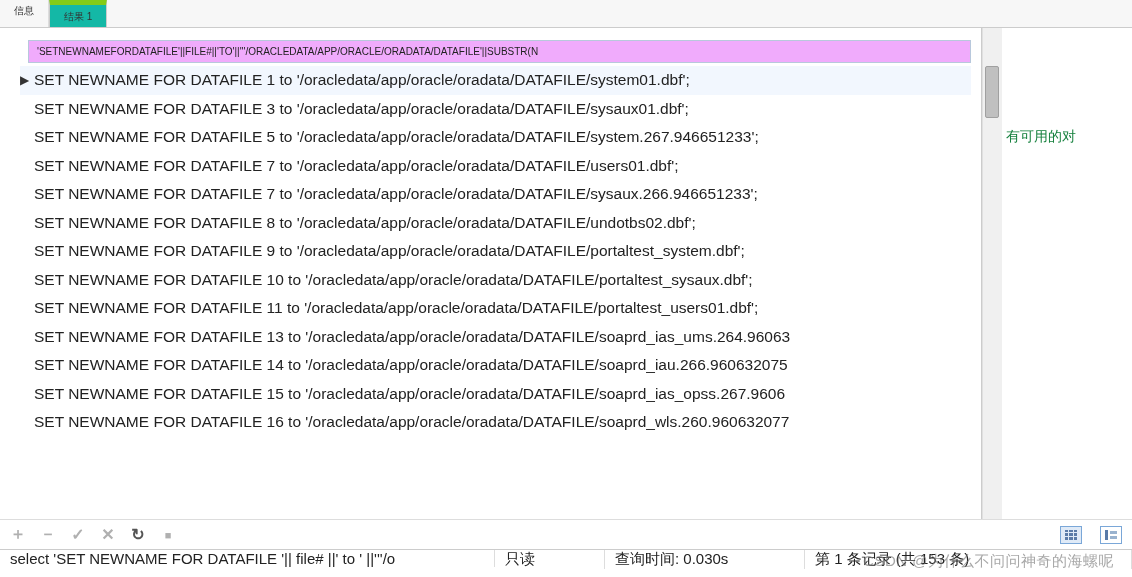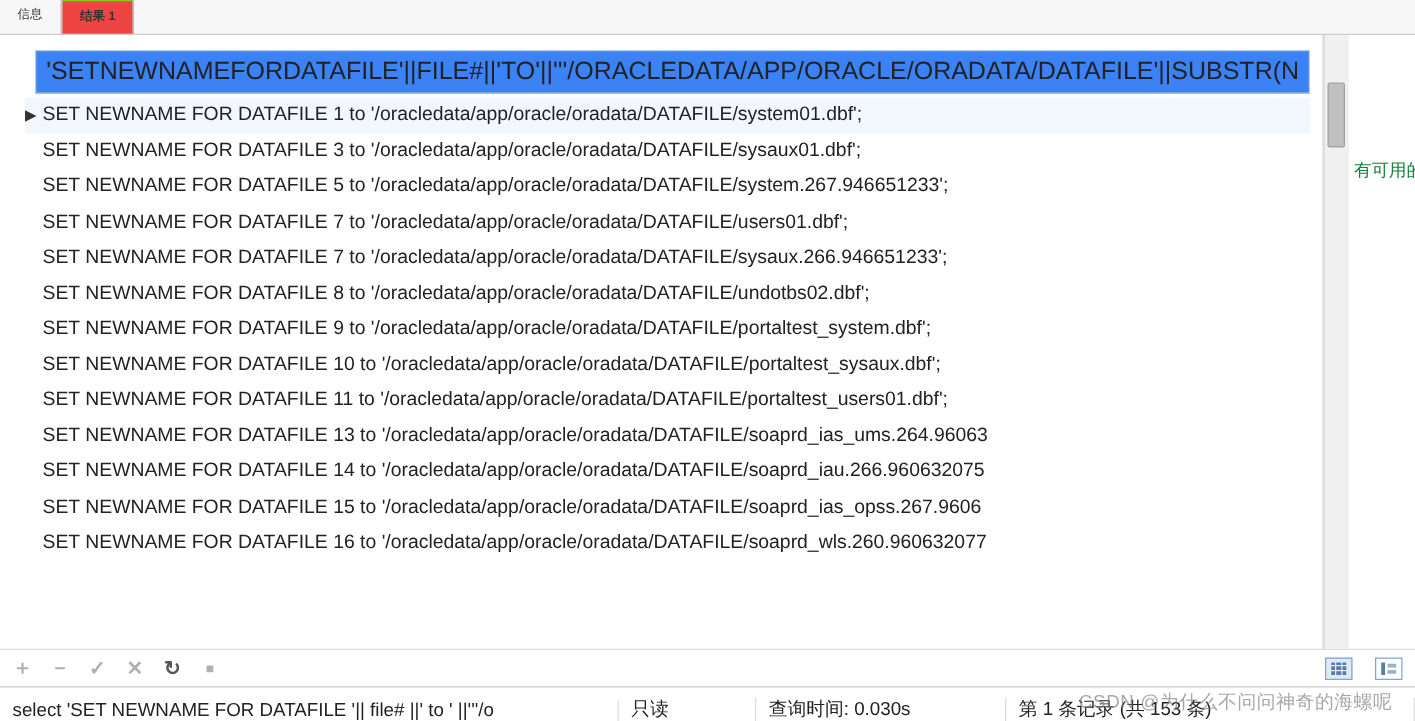--- a/index.html
+++ b/index.html
@@ -1,40 +1,40 @@
 <!DOCTYPE html>
 <html><head>
 <meta charset="utf-8">
 <style>
   * { box-sizing: border-box; margin: 0; padding: 0; }
   html, body { width: 1132px; height: 577px; font-family: "Segoe UI", Tahoma, sans-serif; font-size: 15px; color: #222; background: #fff; overflow: hidden; }
   .tabs { display: flex; border-bottom: 1px solid #ccc; height: 28px; background: #f7f7f7; }
   .tab { padding: 4px 14px 0 14px; font-size: 10px; color: #333; border-right: 1px solid #ddd; cursor: pointer; }
-  .tab.active { background: #ef4444; border-top: 2px solid #84cc16; border-left: 1px solid #ccc; border-right: 1px solid #ccc; margin-bottom: -1px; position: relative; top: -1px; padding-top: 5px; font-weight: bold; }
+  .tab.active { background: #14b8a6; border-top: 6px solid #84cc16; border-left: 1px solid #ccc; border-right: 1px solid #ccc; margin-bottom: -1px; position: relative; top: -1px; padding-top: 5px; }
   .main { display: flex; height: calc(577px - 28px - 30px - 28px); }
   .grid-wrap { flex: 0 0 982px; border-right: 1px solid #ccc; padding: 12px 0 0 6px; position: relative; }
-  .col-header { background: #3b82f6; border: 1px solid #b8c8dc; padding: 5px 8px; margin: 0 10px 3px 22px; font-size: 20px; white-space: nowrap; overflow: hidden; }
+  .col-header { background: #f0abfc; border: 1px solid #b8c8dc; padding: 5px 8px; margin: 0 10px 3px 22px; font-size: 10px; white-space: nowrap; overflow: hidden; }
   .rows { margin-left: 14px; margin-right: 10px; overflow: hidden; }
   .row { display: flex; align-items: center; height: 28.5px; white-space: nowrap; overflow: hidden; font-size: 15.5px; }
   .row .marker { width: 10px; font-size: 12px; color: #333; }
   .row .cell { padding: 0 4px; overflow: hidden; }
   .row.current { background: #f2f7fe; }
   .scroll-area { width: 20px; background: #f0f0f0; position: relative; border-left: 1px solid #e0e0e0; }
   .thumb { position: absolute; left: 2px; top: 38px; width: 14px; height: 52px; background: #c0c0c0; border: 1px solid #a0a0a0; border-radius: 2px; }
   .side { flex: 1; padding: 100px 0 0 4px; color: #15803d; font-size: 14px; overflow: hidden; white-space: nowrap; }
   .toolbar { height: 30px; display: flex; align-items: center; gap: 14px; padding: 0 10px; border-top: 1px solid #ddd; }
   .toolbar .ico { width: 16px; height: 16px; display: inline-flex; align-items: center; justify-content: center; color: #b0b0b0; font-size: 16px; font-weight: bold; }
   .toolbar .sep { flex: 1; }
   .view-btn { width: 22px; height: 18px; border: 1px solid #7aa7d8; display: inline-flex; align-items: center; justify-content: center; margin-left: 4px; }
   .view-btn.active { background: #dfeaf7; }
   .gridicon { width: 12px; height: 10px; display: grid; grid-template-columns: 1fr 1fr 1fr; grid-template-rows: 1fr 1fr 1fr; gap: 1px; }
   .gridicon span { background: #5a7ba8; }
   .formicon { width: 12px; height: 10px; border-left: 3px solid #5a7ba8; }
   .formicon::before, .formicon::after { content: ""; display: block; height: 3px; margin: 1px 0 2px 2px; background: #9ab3cf; }
-  .statusbar { height: 28px; display: flex; align-items: flex-end; border-top: 1px solid #ccc; font-size: 15px; }
+  .statusbar { height: 28px; display: flex; align-items: flex-start; border-top: 1px solid #ccc; font-size: 15px; }
   .sb-seg { padding: 0 10px; border-right: 1px solid #ddd; white-space: nowrap; overflow: hidden; }
   .sb-sql { flex: 0 0 495px; }
   .sb-ro { flex: 0 0 110px; font-family: Liberation Serif, serif; }
   .sb-time { flex: 0 0 200px; }
   .sb-rec { flex: 1; position: relative; }
   .watermark { position: absolute; right: 18px; bottom: 6px; color: rgba(120,120,120,0.65); font-size: 15px; pointer-events: none; letter-spacing: 0.5px; }
 </style>
 </head>
 <body>
 

